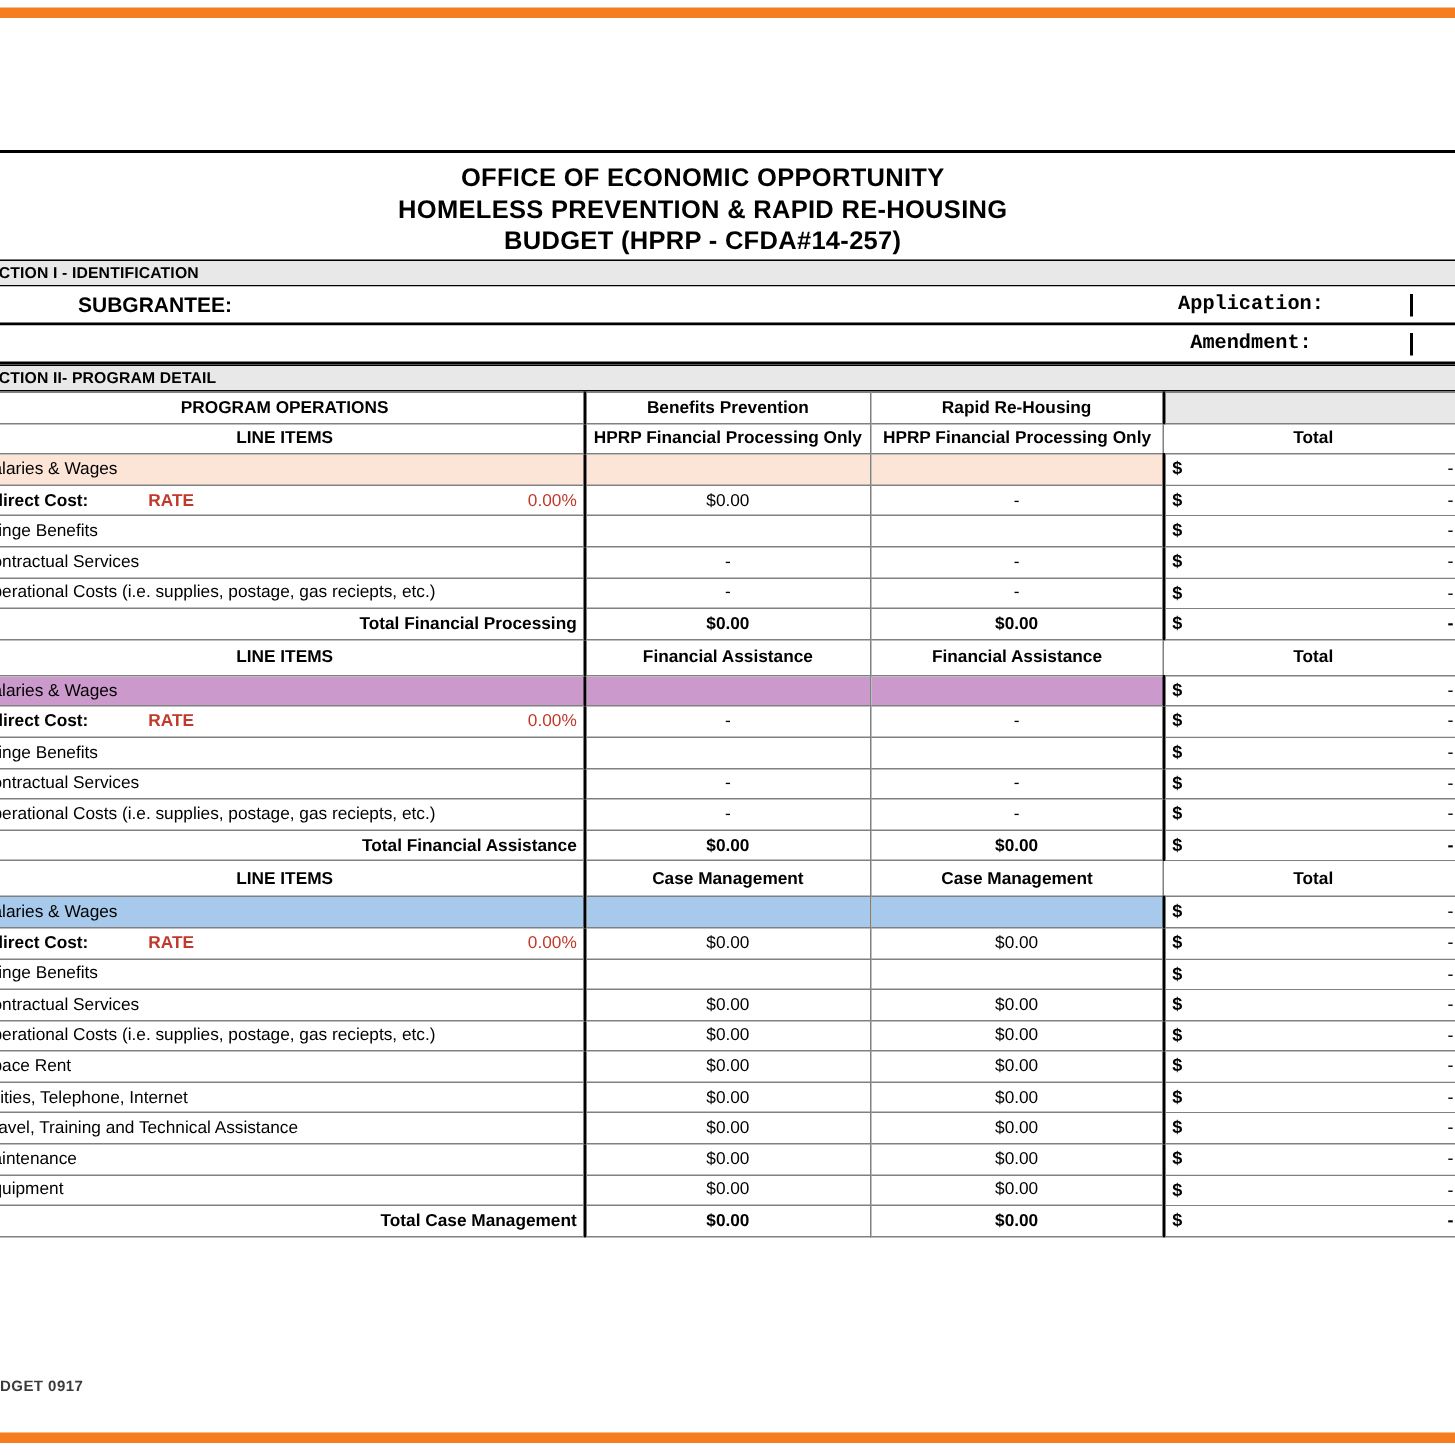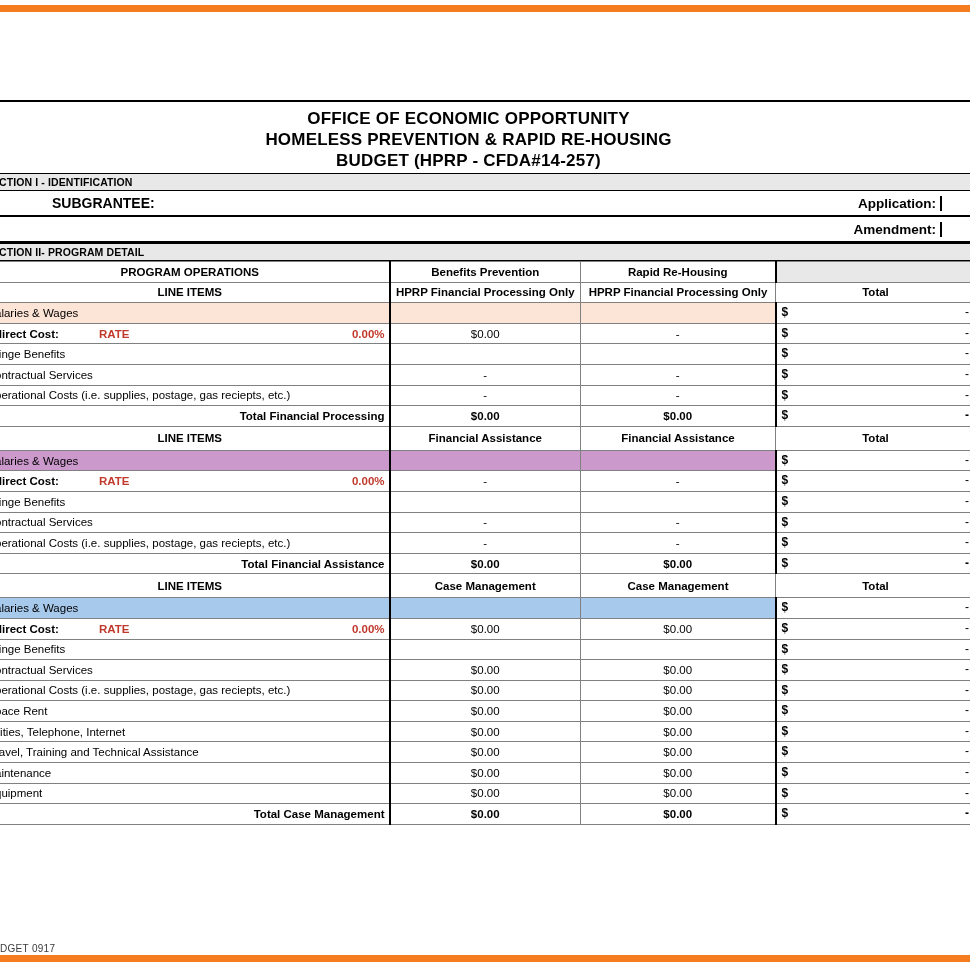--- a/index.html
+++ b/index.html
@@ -71,24 +71,25 @@
   .ident-row.second { border-bottom: 2px solid #000; }
   .ident-label {
     font-size: 14px;
     font-weight: bold;
     padding-left: 62px;
   }
   .ident-spacer { flex: 1; }
   .ident-right {
     font-size: 13.5px;
     font-weight: bold;
-    text-align: right;
+    text-align: center;
     padding-right: 4px;
     width: 210px;
     border-right: 2px solid #000;
+    font-family: Liberation Mono, monospace;
   }
   .ident-input {
     width: 33px;
   }
 
   
   table.budget {
     border-collapse: collapse;
     width: 985px;
     table-layout: fixed;
@@ -163,31 +164,31 @@
   .tot td.lbl { text-align: right; }
 
   .rate-label { font-weight: bold; }
   .rate-word {
     color: #C0392B;
     font-weight: bold;
     margin-left: 40px;
   }
   .rate-pct {
     color: #C0392B;
-    font-weight: bold;
+    font-weight: normal;
     float: right;
     padding-left: 28px;
   }
 
   .footer-code {
     position: absolute;
     left: 0;
-    bottom: 16px;
+    bottom: 40px;
     font-size: 10px;
-    font-weight: normal;
+    font-weight: bold;
     color: #3b3b3b;
     letter-spacing: .3px;
   }
 </style>
 </head>
 <body>
 
 <div class="top-rule"></div>
 <div class="bottom-rule"></div>
 

